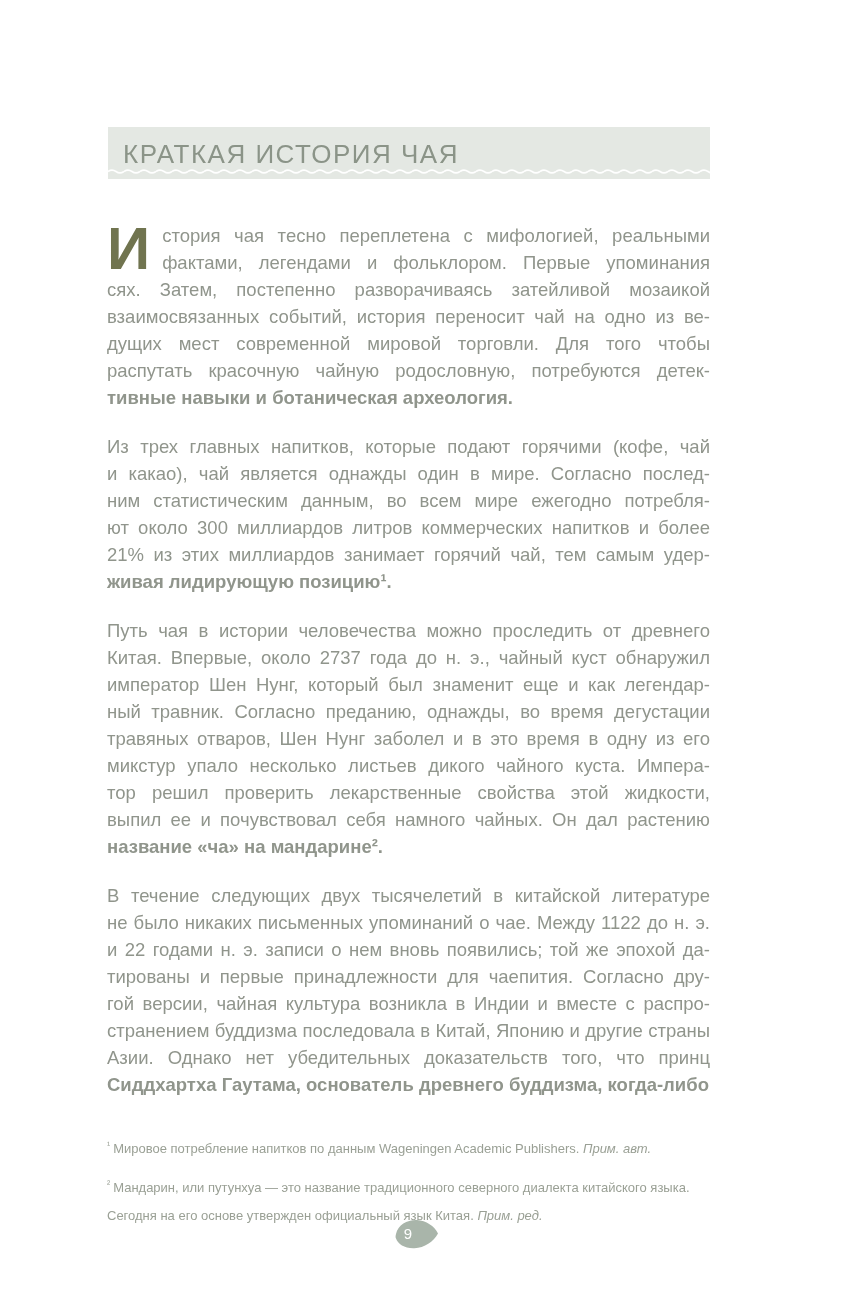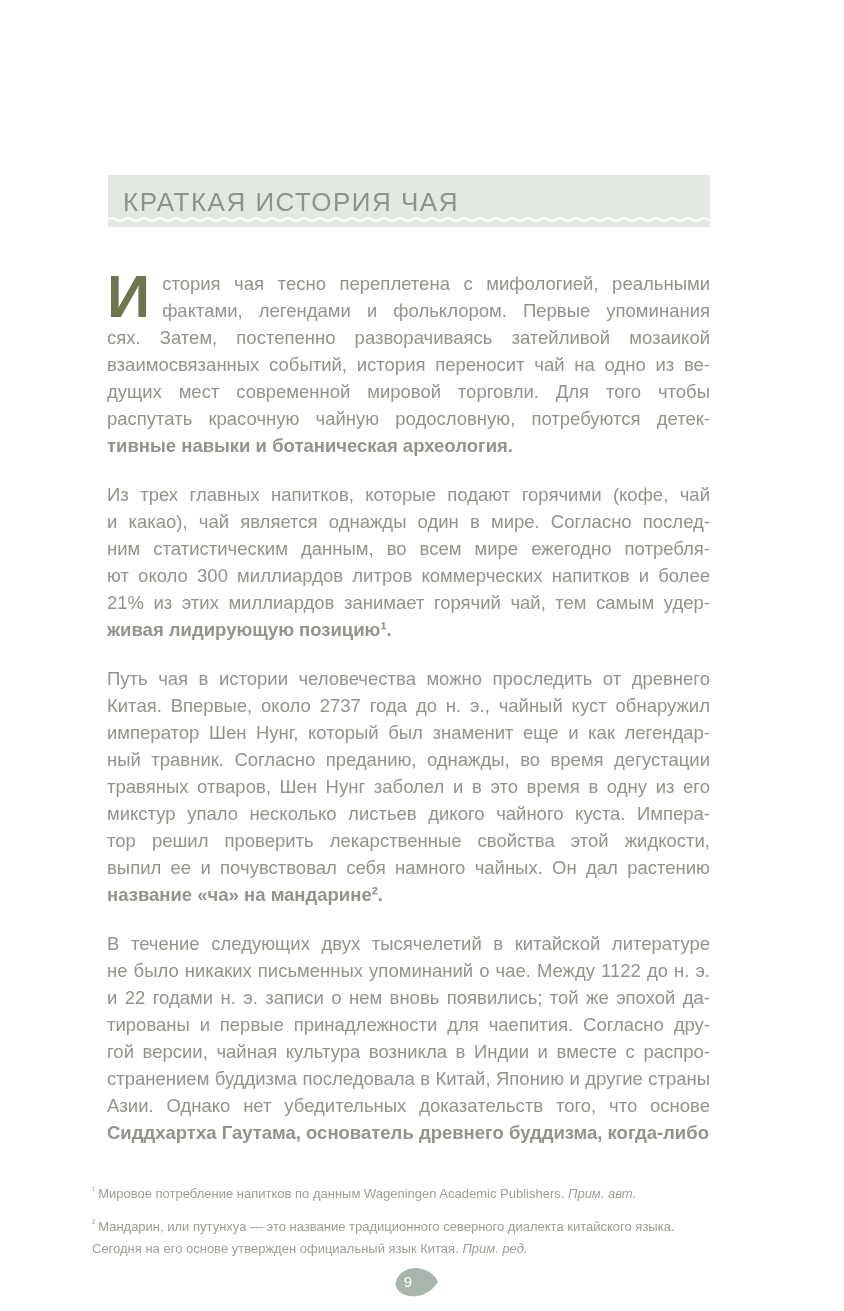--- a/index.html
+++ b/index.html
@@ -3,21 +3,21 @@
 <meta charset="utf-8">
 <style>
   html, body { margin: 0; padding: 0; }
   body {
     width: 844px; height: 1311px;
     background: #ffffff;
     font-family: "Liberation Sans", sans-serif;
     position: relative;
     overflow: hidden;
   }
-  .page { position: absolute; inset: 0; background: #ffffff; margin-top: 48px; }
+  .page { position: absolute; inset: 0; background: #ffffff; }
 
   
   .chapter-header {
     position: absolute;
     left: 108px; top: 127px;
     width: 602px; height: 52px;
     background: var(--header_bg, #e4e8e3);
   }
   .chapter-title {
     padding: 12px 0 0 15px;
@@ -53,24 +53,24 @@
     line-height: 54px;
     height: 54px;
     padding-right: 12px;
     font-weight: bold;
     color: var(--dropcap, #70744f);
   }
 
   
   .footnotes {
     position: absolute;
-    left: 92px; top: 1131px;
+    left: 107px; top: 1131px;
     width: 608px;
     font-size: 13px;
-    line-height: 21px;
+    line-height: 27px;
     color: var(--footnote_text, #9aa095);
   }
   .footnote { margin: 0 0 8px 0; text-align: left; }
   .fn-marker { vertical-align: super; font-size: 9.5px; margin-right: 3px; }
   .fn-text { white-space: pre-line; }
   .fn-note { font-style: italic; }
 
   
   .page-number-badge {
     position: absolute;
@@ -145,21 +145,21 @@
     </div>
 
     <div class="para">
       <div>
           <div class="line">В течение следующих двух тысячелетий в китайской литературе</div>
           <div class="line">не было никаких письменных упоминаний о чае. Между 1122 до н. э.</div>
           <div class="line">и 22 годами н. э. записи о нем вновь появились; той же эпохой да-</div>
           <div class="line">тированы и первые принадлежности для чаепития. Согласно дру-</div>
           <div class="line">гой версии, чайная культура возникла в Индии и вместе с распро-</div>
           <div class="line">странением буддизма последовала в Китай, Японию и другие страны</div>
-          <div class="line">Азии. Однако нет убедительных доказательств того, что основе</div>
+          <div class="line">Азии. Однако нет убедительных доказательств того, что принц</div>
           <div class="line last">Сиддхартха Гаутама, основатель древнего буддизма, когда-либо</div>
         </div>
     </div>
 
   </div>
 
   <div class="footnotes">
     <p class="footnote">
       <span class="fn-marker">¹</span><span class="fn-text">Мировое потребление напитков по данным Wageningen Academic Publishers. </span><span class="fn-note">Прим. авт.</span>
     </p>

